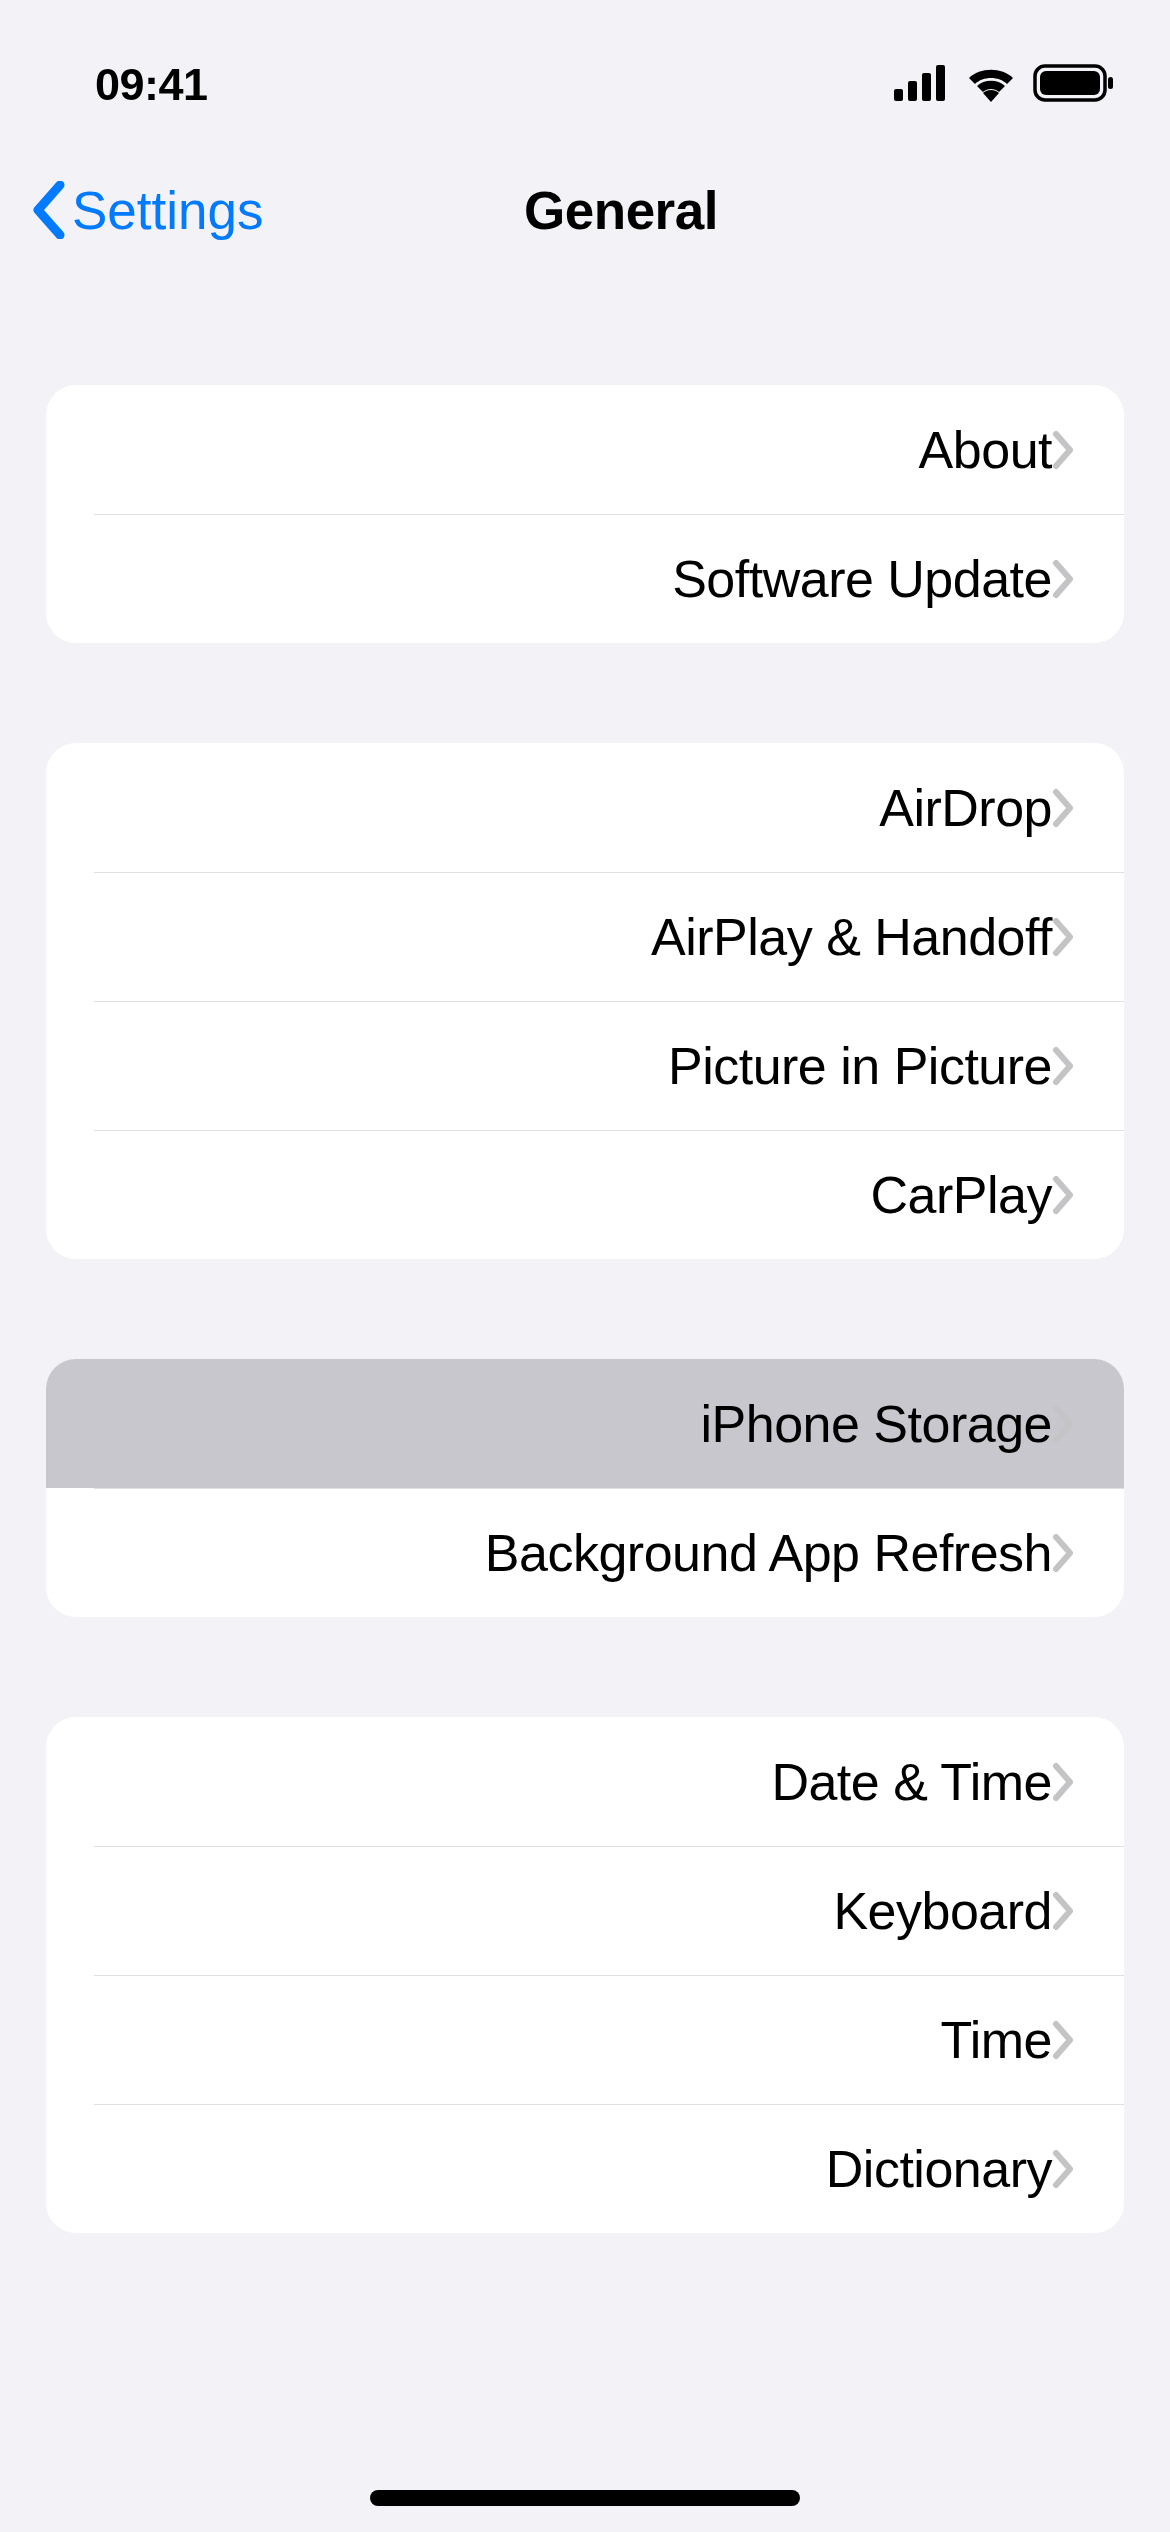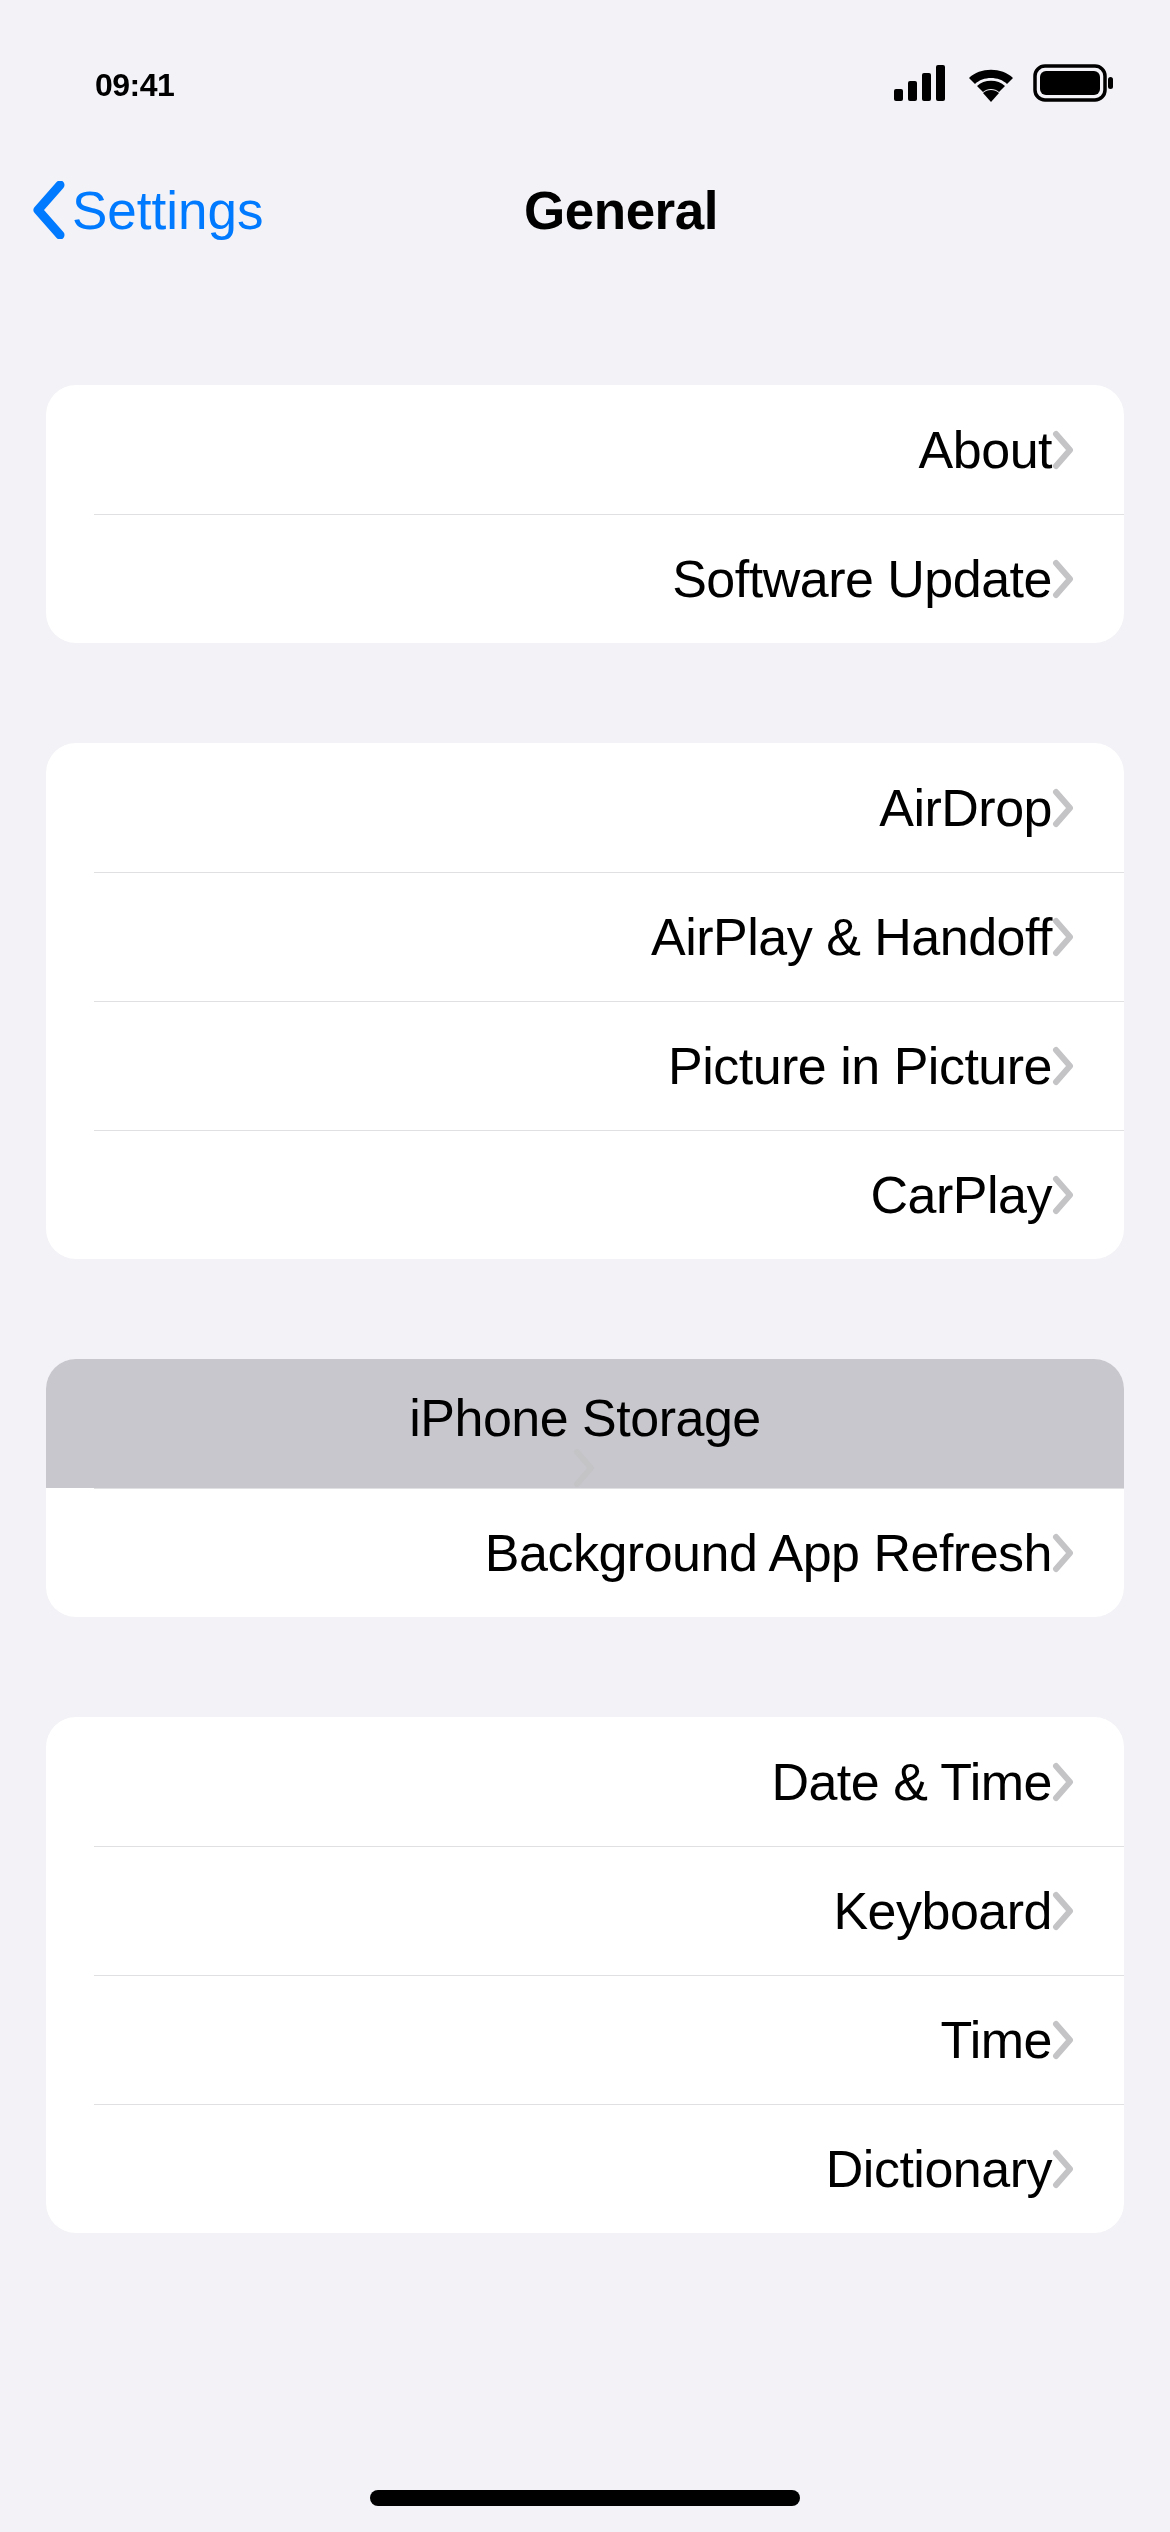--- a/index.html
+++ b/index.html
@@ -18,21 +18,21 @@
       overflow: hidden;
     }
     .status-bar {
       display: flex;
       justify-content: space-between;
       align-items: center;
       padding: 30px 55px 0 95px;
       height: 140px;
     }
     .status-time {
-      font-size: 32px;
+      font-size: 45px;
       font-weight: 600;
       letter-spacing: -0.5px;
     }
     .status-right {
       display: flex;
       align-items: center;
       gap: 16px;
     }
     .nav-bar {
       display: flex;
@@ -86,21 +86,20 @@
       content: "";
       position: absolute;
       top: 0;
       left: 48px;
       right: 0;
       height: 1px;
       background: #e0e0e3;
     }
     .row.highlighted {
       background: #c8c7cd;
-      flex-direction: column;
     }
     .row-label {
       font-size: 52px;
       font-weight: 400;
       letter-spacing: -0.5px;
     }
     .disclosure {
       color: #c4c4c7;
       display: inline-flex;
       align-items: center;

